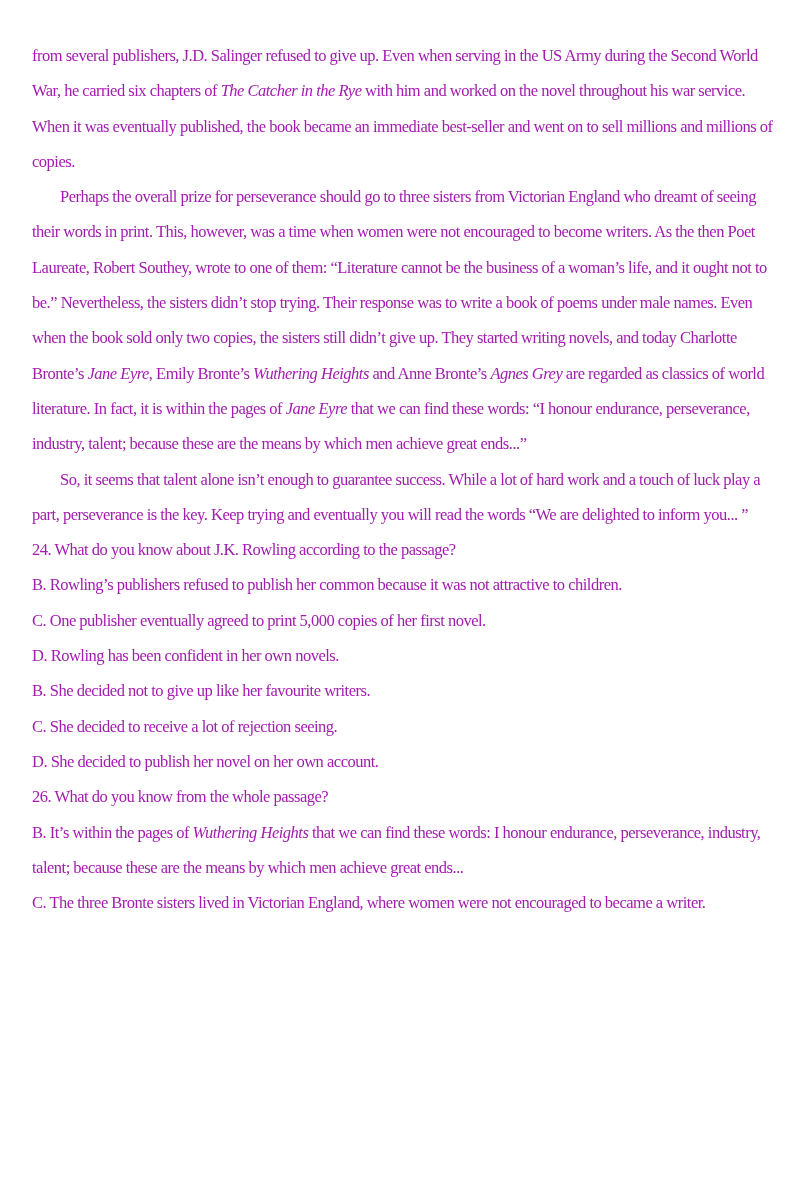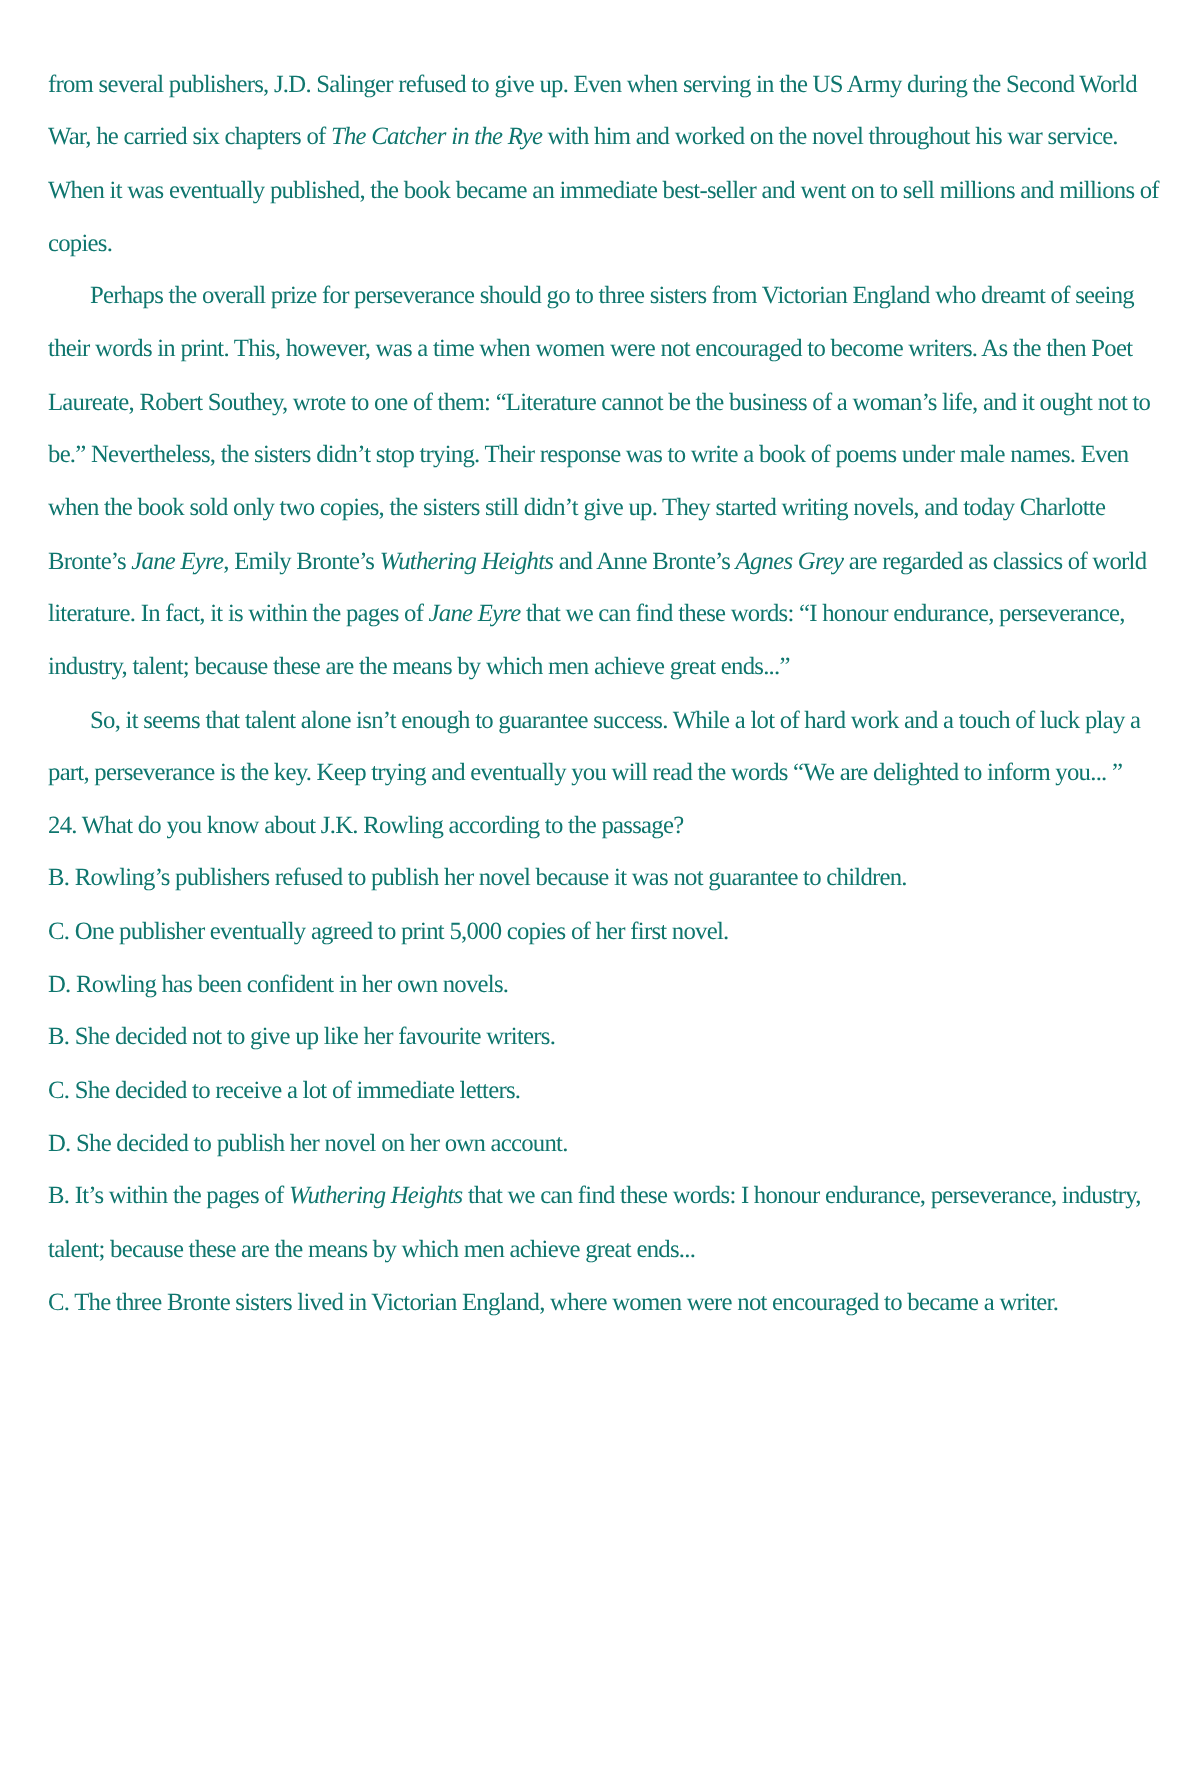--- a/index.html
+++ b/index.html
@@ -12,21 +12,21 @@
     box-sizing: border-box;
     width: 800px;
     height: 1191px;
     background: #ffffff;
     padding: 38px 19px 0 32px;
     overflow: hidden;
     font-family: "Liberation Serif", "DejaVu Serif", serif;
     font-size: 16.5px;
     line-height: 35.3px;
     letter-spacing: -0.5px;
-    color: #0f766e;
+    color: #a21caf;
     text-align: left;
   }
   .page p {
     margin: 0;
     padding: 0;
   }
   .indent {
     text-indent: 28px;
   }
   .italic {
@@ -35,23 +35,24 @@
 </style>
 </head>
 <body>
 
 <div class="page">
   <p><span>from several publishers, J.D. Salinger refused to give up. Even when serving in the US Army during the Second World War, he carried six chapters of </span><span class="italic">The Catcher in the Rye</span><span> with him and worked on the novel throughout his war service. When it was eventually published, the book became an immediate best-seller and went on to sell millions and millions of copies.</span></p>
   <p class="indent"><span>Perhaps the overall prize for perseverance should go to three sisters from Victorian England who dreamt of seeing their words in print. This, however, was a time when women were not encouraged to become writers. As the then Poet Laureate, Robert Southey, wrote to one of them: “Literature cannot be the business of a woman’s life, and it ought not to be.” Nevertheless, the sisters didn’t stop trying. Their response was to write a book of poems under male names. Even when the book sold only two copies, the sisters still didn’t give up. They started writing novels, and today Charlotte Bronte’s </span><span class="italic">Jane Eyre</span><span>, Emily Bronte’s </span><span class="italic">Wuthering Heights</span><span> and Anne Bronte’s </span><span class="italic">Agnes Grey</span><span> are regarded as classics of world literature. In fact, it is within the pages of </span><span class="italic">Jane Eyre</span><span> that we can find these words: “I honour endurance, perseverance, industry, talent; because these are the means by which men achieve great ends...”</span></p>
   <p class="indent"><span>So, it seems that talent alone isn’t enough to guarantee success. While a lot of hard work and a touch of luck play a part, perseverance is the key. Keep trying and eventually you will read the words “We are delighted to inform you... ”</span></p>
 
   <p><span>24. What do you know about J.K. Rowling according to the passage?</span></p>
-  <p><span>B. Rowling’s publishers refused to publish her novel because it was not guarantee to children.</span></p>
+  <p><span>B. Rowling’s publishers refused to publish her common because it was not attractive to children.</span></p>
   <p><span>C. One publisher eventually agreed to print 5,000 copies of her first novel.</span></p>
   <p><span>D. Rowling has been confident in her own novels.</span></p>
 
   <p><span>B. She decided not to give up like her favourite writers.</span></p>
-  <p><span>C. She decided to receive a lot of immediate letters.</span></p>
+  <p><span>C. She decided to receive a lot of rejection seeing.</span></p>
   <p><span>D. She decided to publish her novel on her own account.</span></p>
 
+  <p><span>26. What do you know from the whole passage?</span></p>
   <p><span>B. It’s within the pages of </span><span class="italic">Wuthering Heights</span><span> that we can find these words: I honour endurance, perseverance, industry, talent; because these are the means by which men achieve great ends...</span></p>
   <p><span>C. The three Bronte sisters lived in Victorian England, where women were not encouraged to became a writer.</span></p>
 </div>
 
 </body></html>

